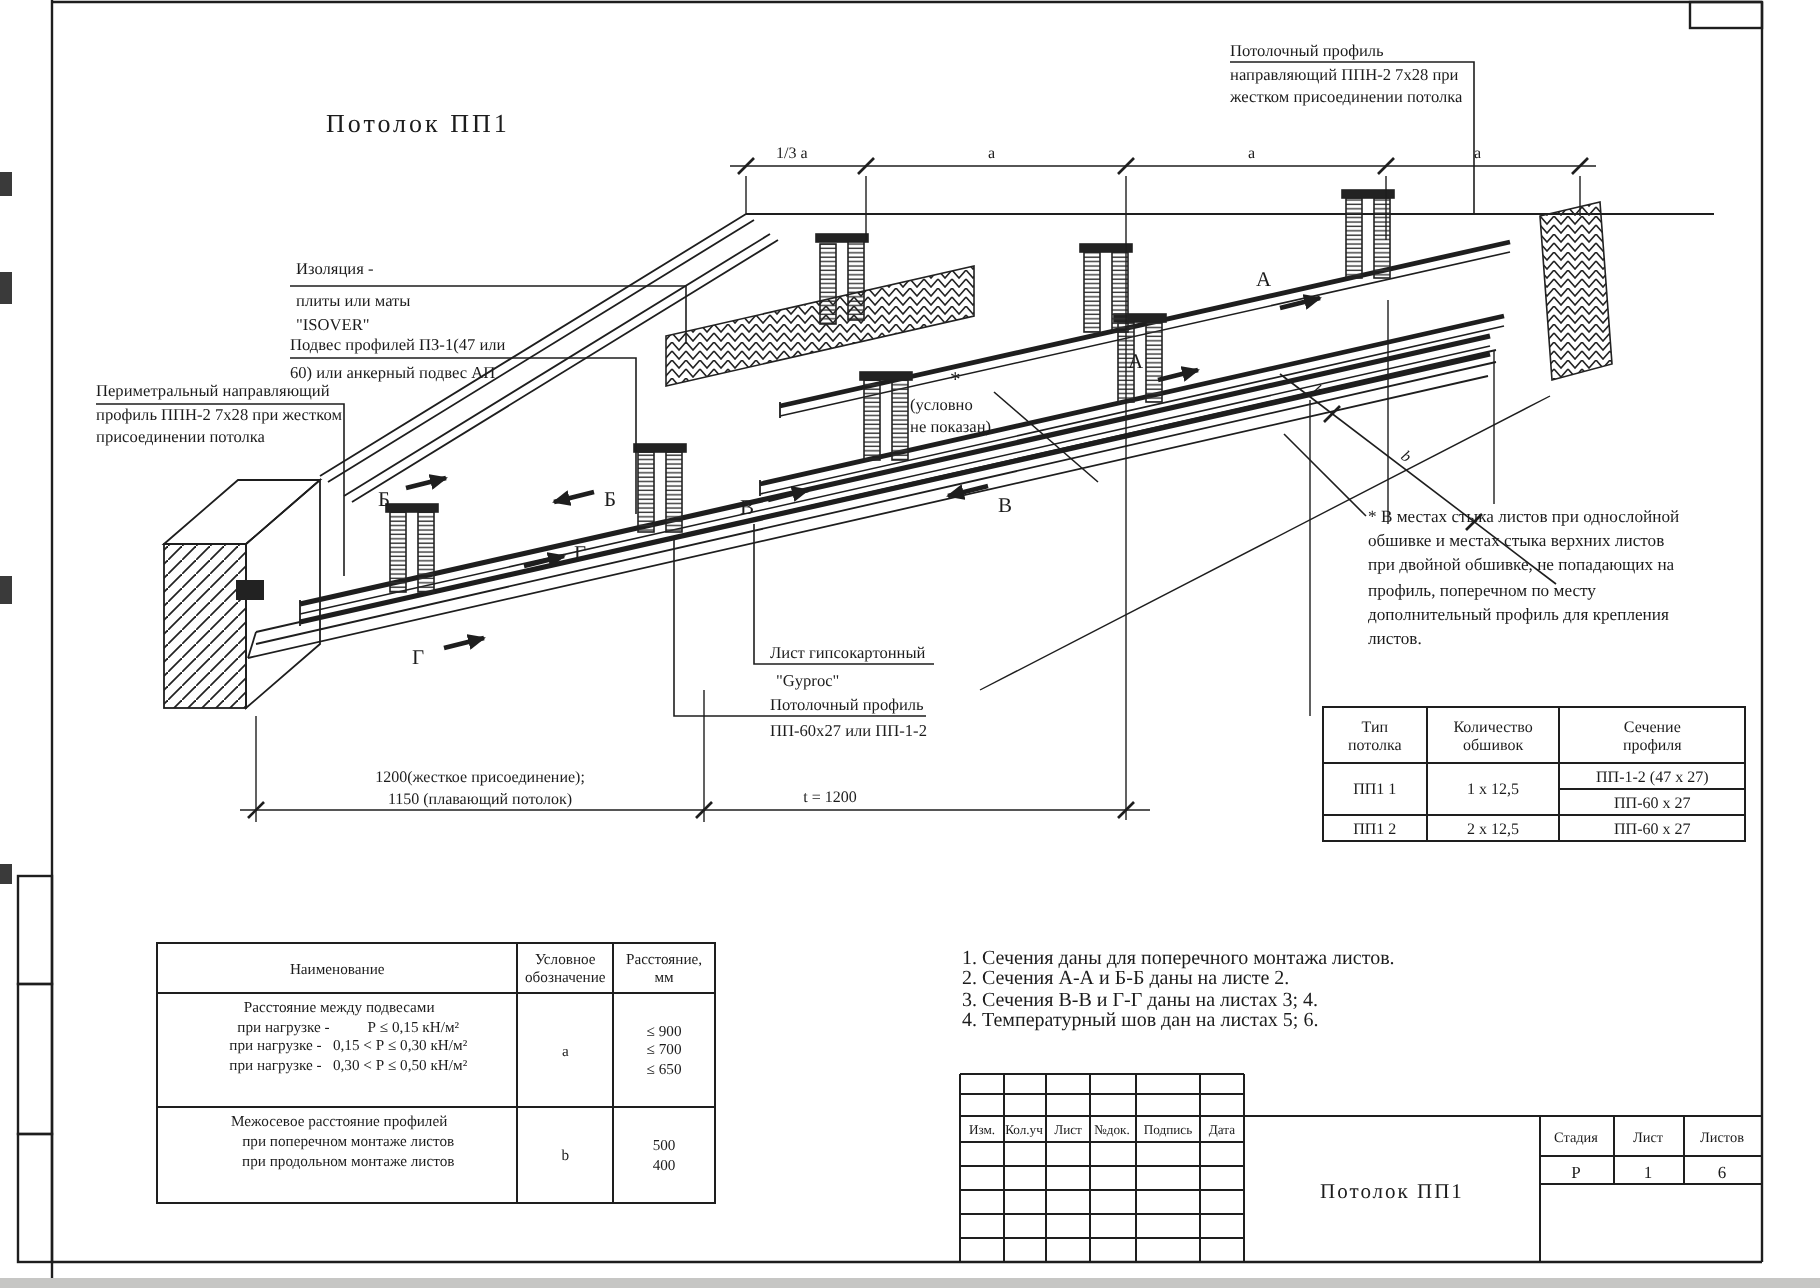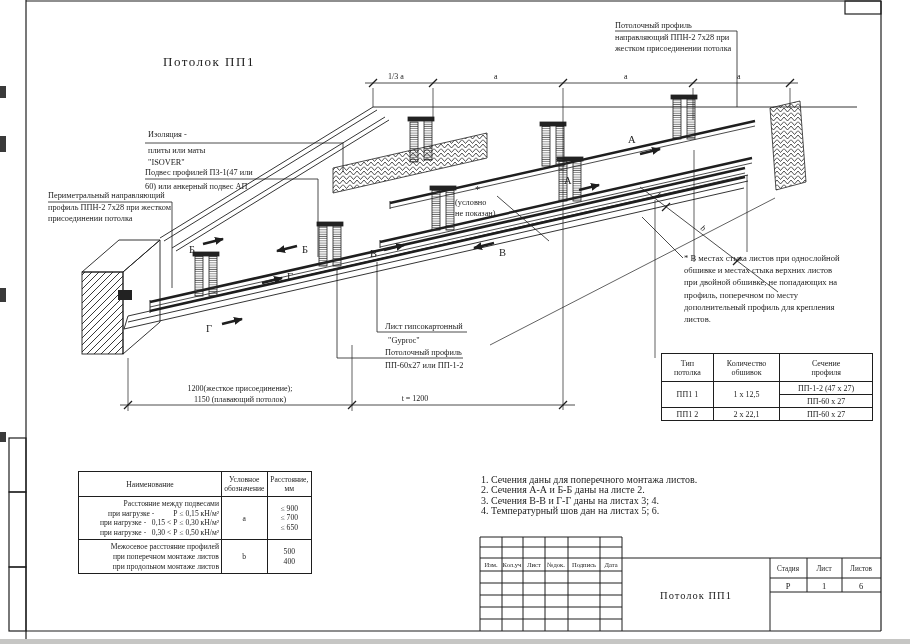--- a/index.html
+++ b/index.html
@@ -18,24 +18,24 @@
 
   .htable{position:absolute;border-collapse:collapse;}
   .htable td,.htable th{border:1px solid #1e1e1e;font-weight:normal;
       font-family:"Liberation Serif","DejaVu Serif",serif;color:#1c1c1c;
       text-align:center;vertical-align:middle;padding:0 2px;}
   .pre2{white-space:pre-line;}
   #typeTable{left:661px;top:353px;width:212px;font-size:8px;}
   #typeTable .c1{width:50px;} #typeTable .c2{width:65px;} #typeTable .c3{width:97px;margin-top:16px;}
   #typeTable .hrow th{height:27px;}
   #typeTable .sub{height:13px;}
-  #distTable{left:78px;top:471px;width:234px;font-size:7.6px;}
+  #distTable{left:78px;top:471px;width:280px;font-size:7.6px;}
   #distTable .c1{width:172px;} #distTable .c2{width:42px;} #distTable .c3{width:45px;}
   #distTable .hrow th{height:24px;}
-  #distTable td.namecell{text-align:right;padding:2px 2px 2px 4px;}
+  #distTable td.namecell{text-align:center;padding:2px 2px 16px 4px;}
   .nline{white-space:pre;line-height:9.6px;}
   .nind{padding-left:9px;}
   .vals{line-height:9.6px;}
   #notesList{position:absolute;left:481px;top:475px;font-size:10px;line-height:10.4px;}
   #starNote{position:absolute;left:684px;top:252px;width:200px;font-size:8.6px;line-height:12.2px;}
 </style>
 </head>
 <body>
 
 <div id="sheet">
@@ -306,21 +306,21 @@
   <tr class="sub">
     <td rowspan="2">ПП1 1</td>
     <td rowspan="2">1 х 12,5</td>
     <td>ПП-1-2 (47 х 27)</td>
   </tr>
   <tr class="sub">
     <td>ПП-60 х 27</td>
   </tr>
   <tr class="sub">
     <td>ПП1 2</td>
-    <td>2 х 22,1</td>
+    <td>2 х 12,5</td>
     <td>ПП-60 х 27</td>
   </tr>
 </tbody>
     </table>
 
 <table id="distTable" class="htable">
   <tbody>
         <tr class="hrow">
     <th class="c1">Наименование</th>
     <th class="c2 pre2">Условное

